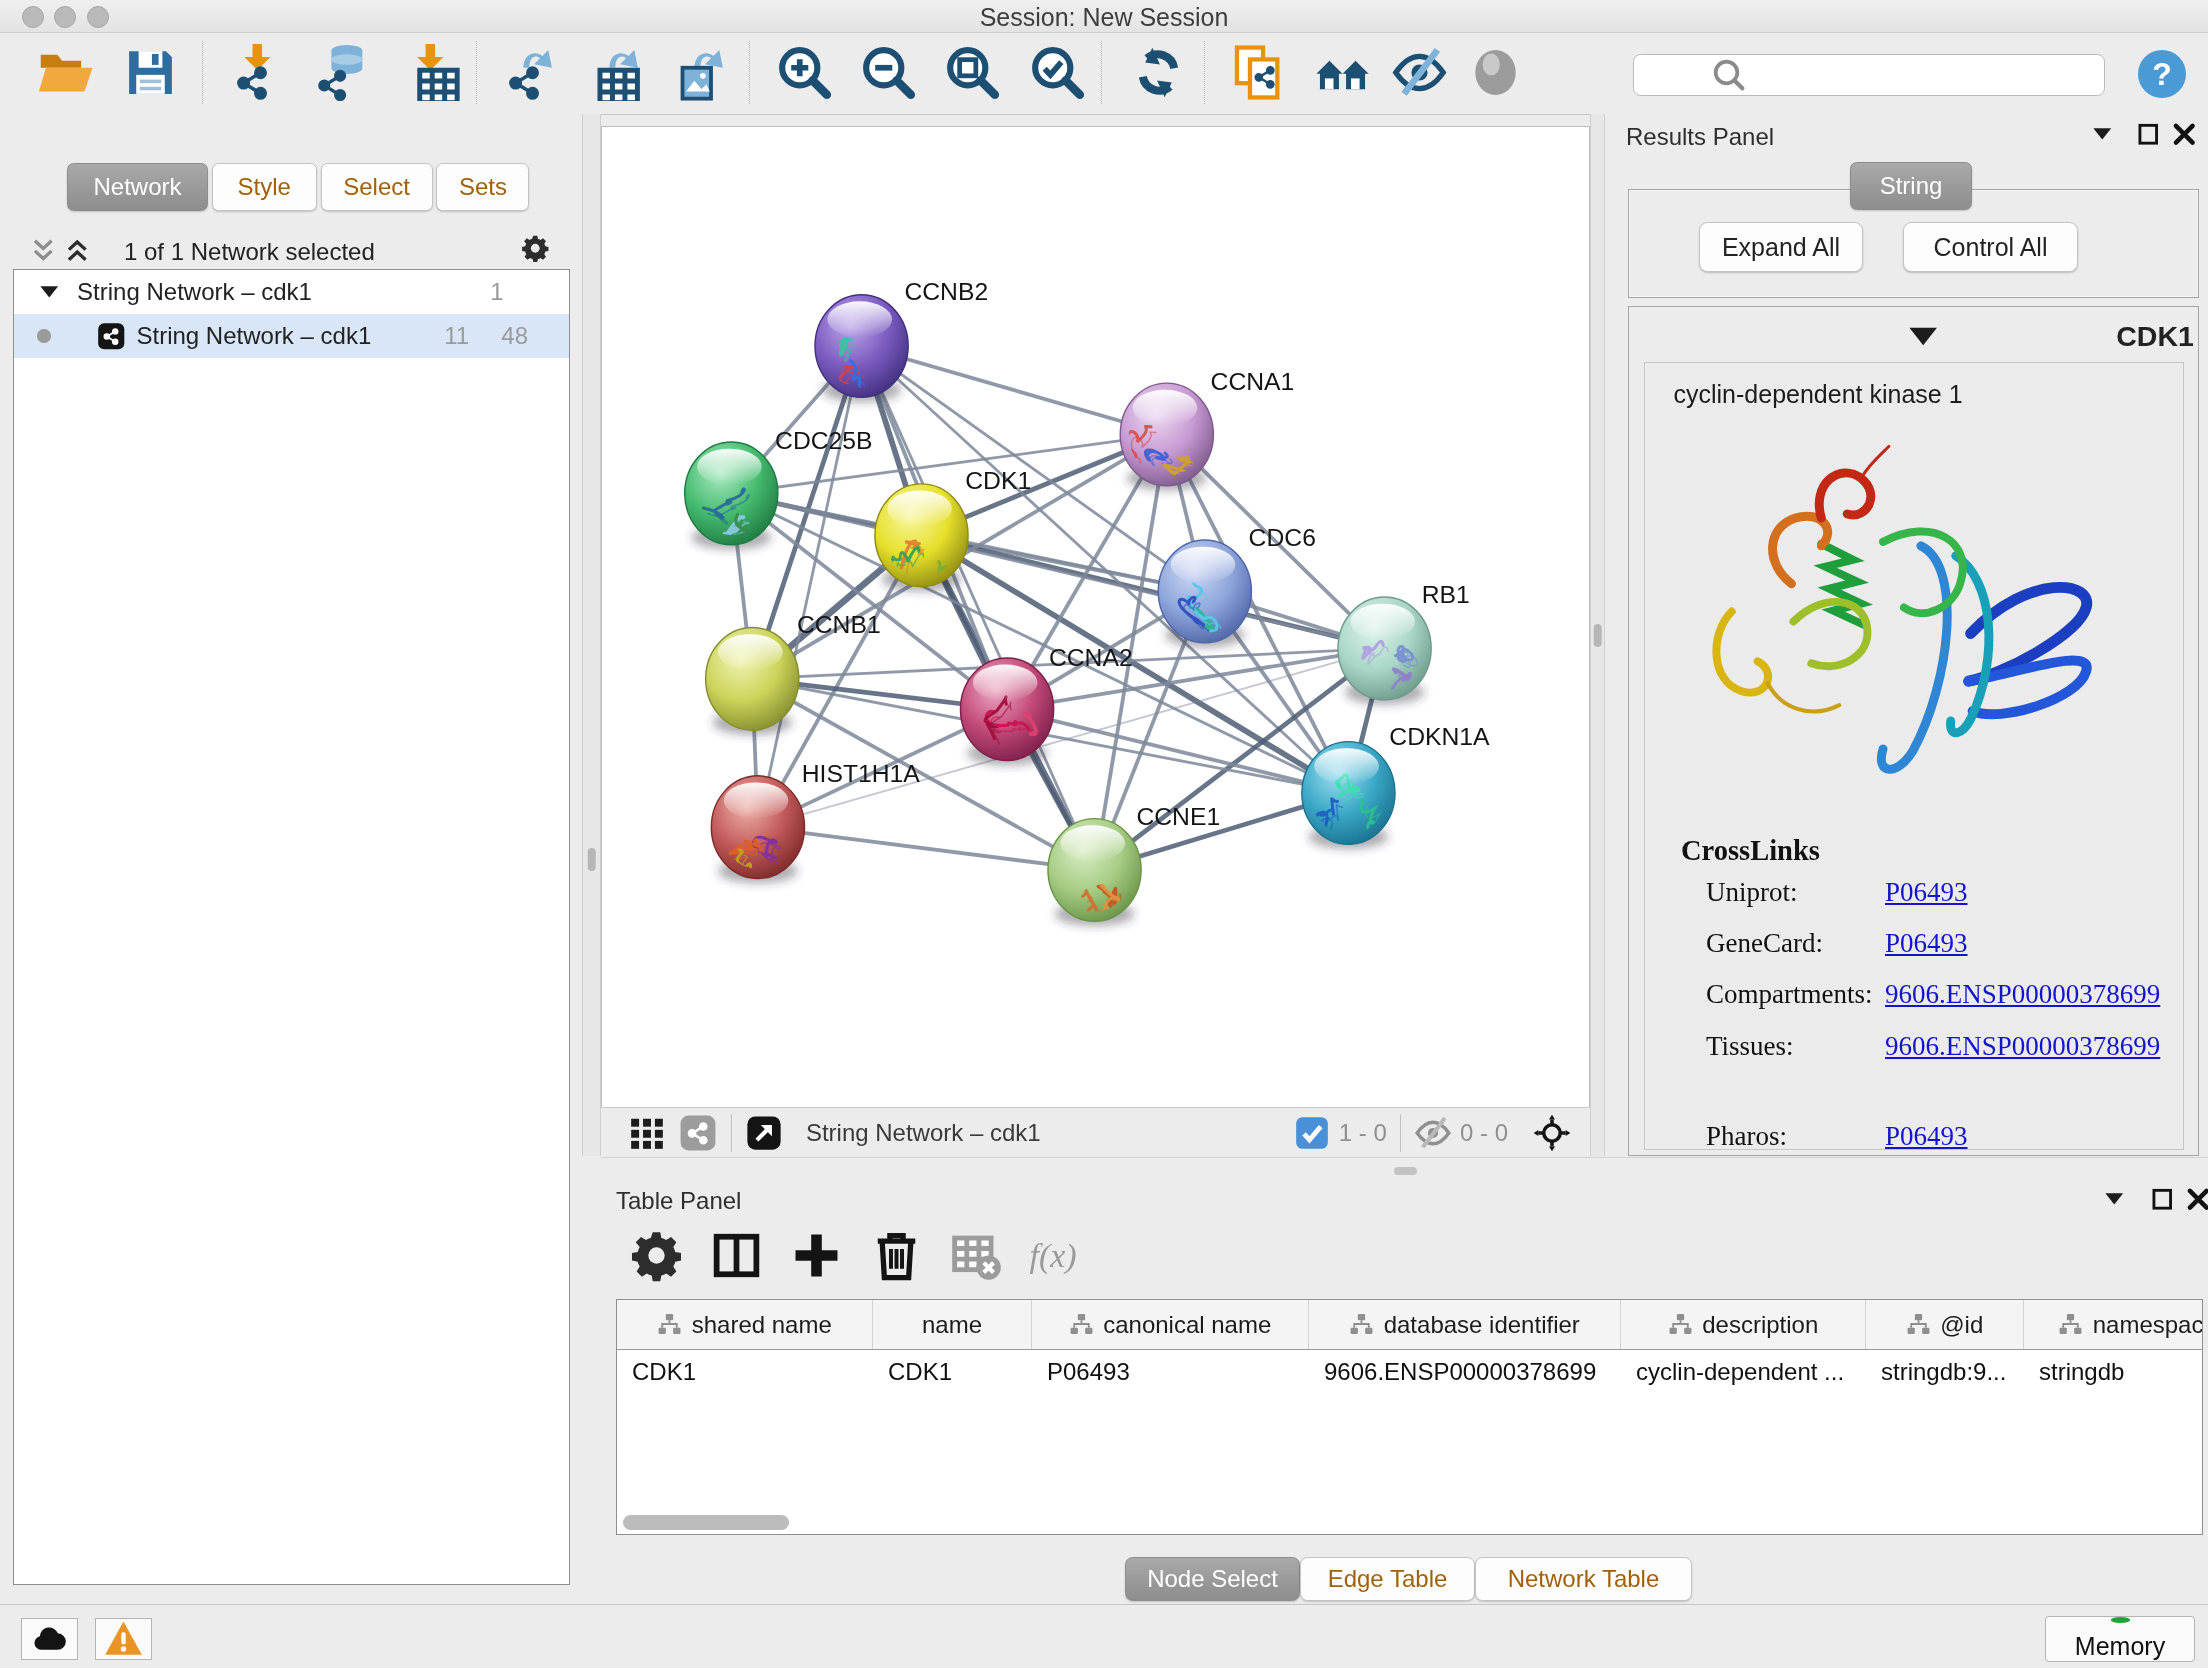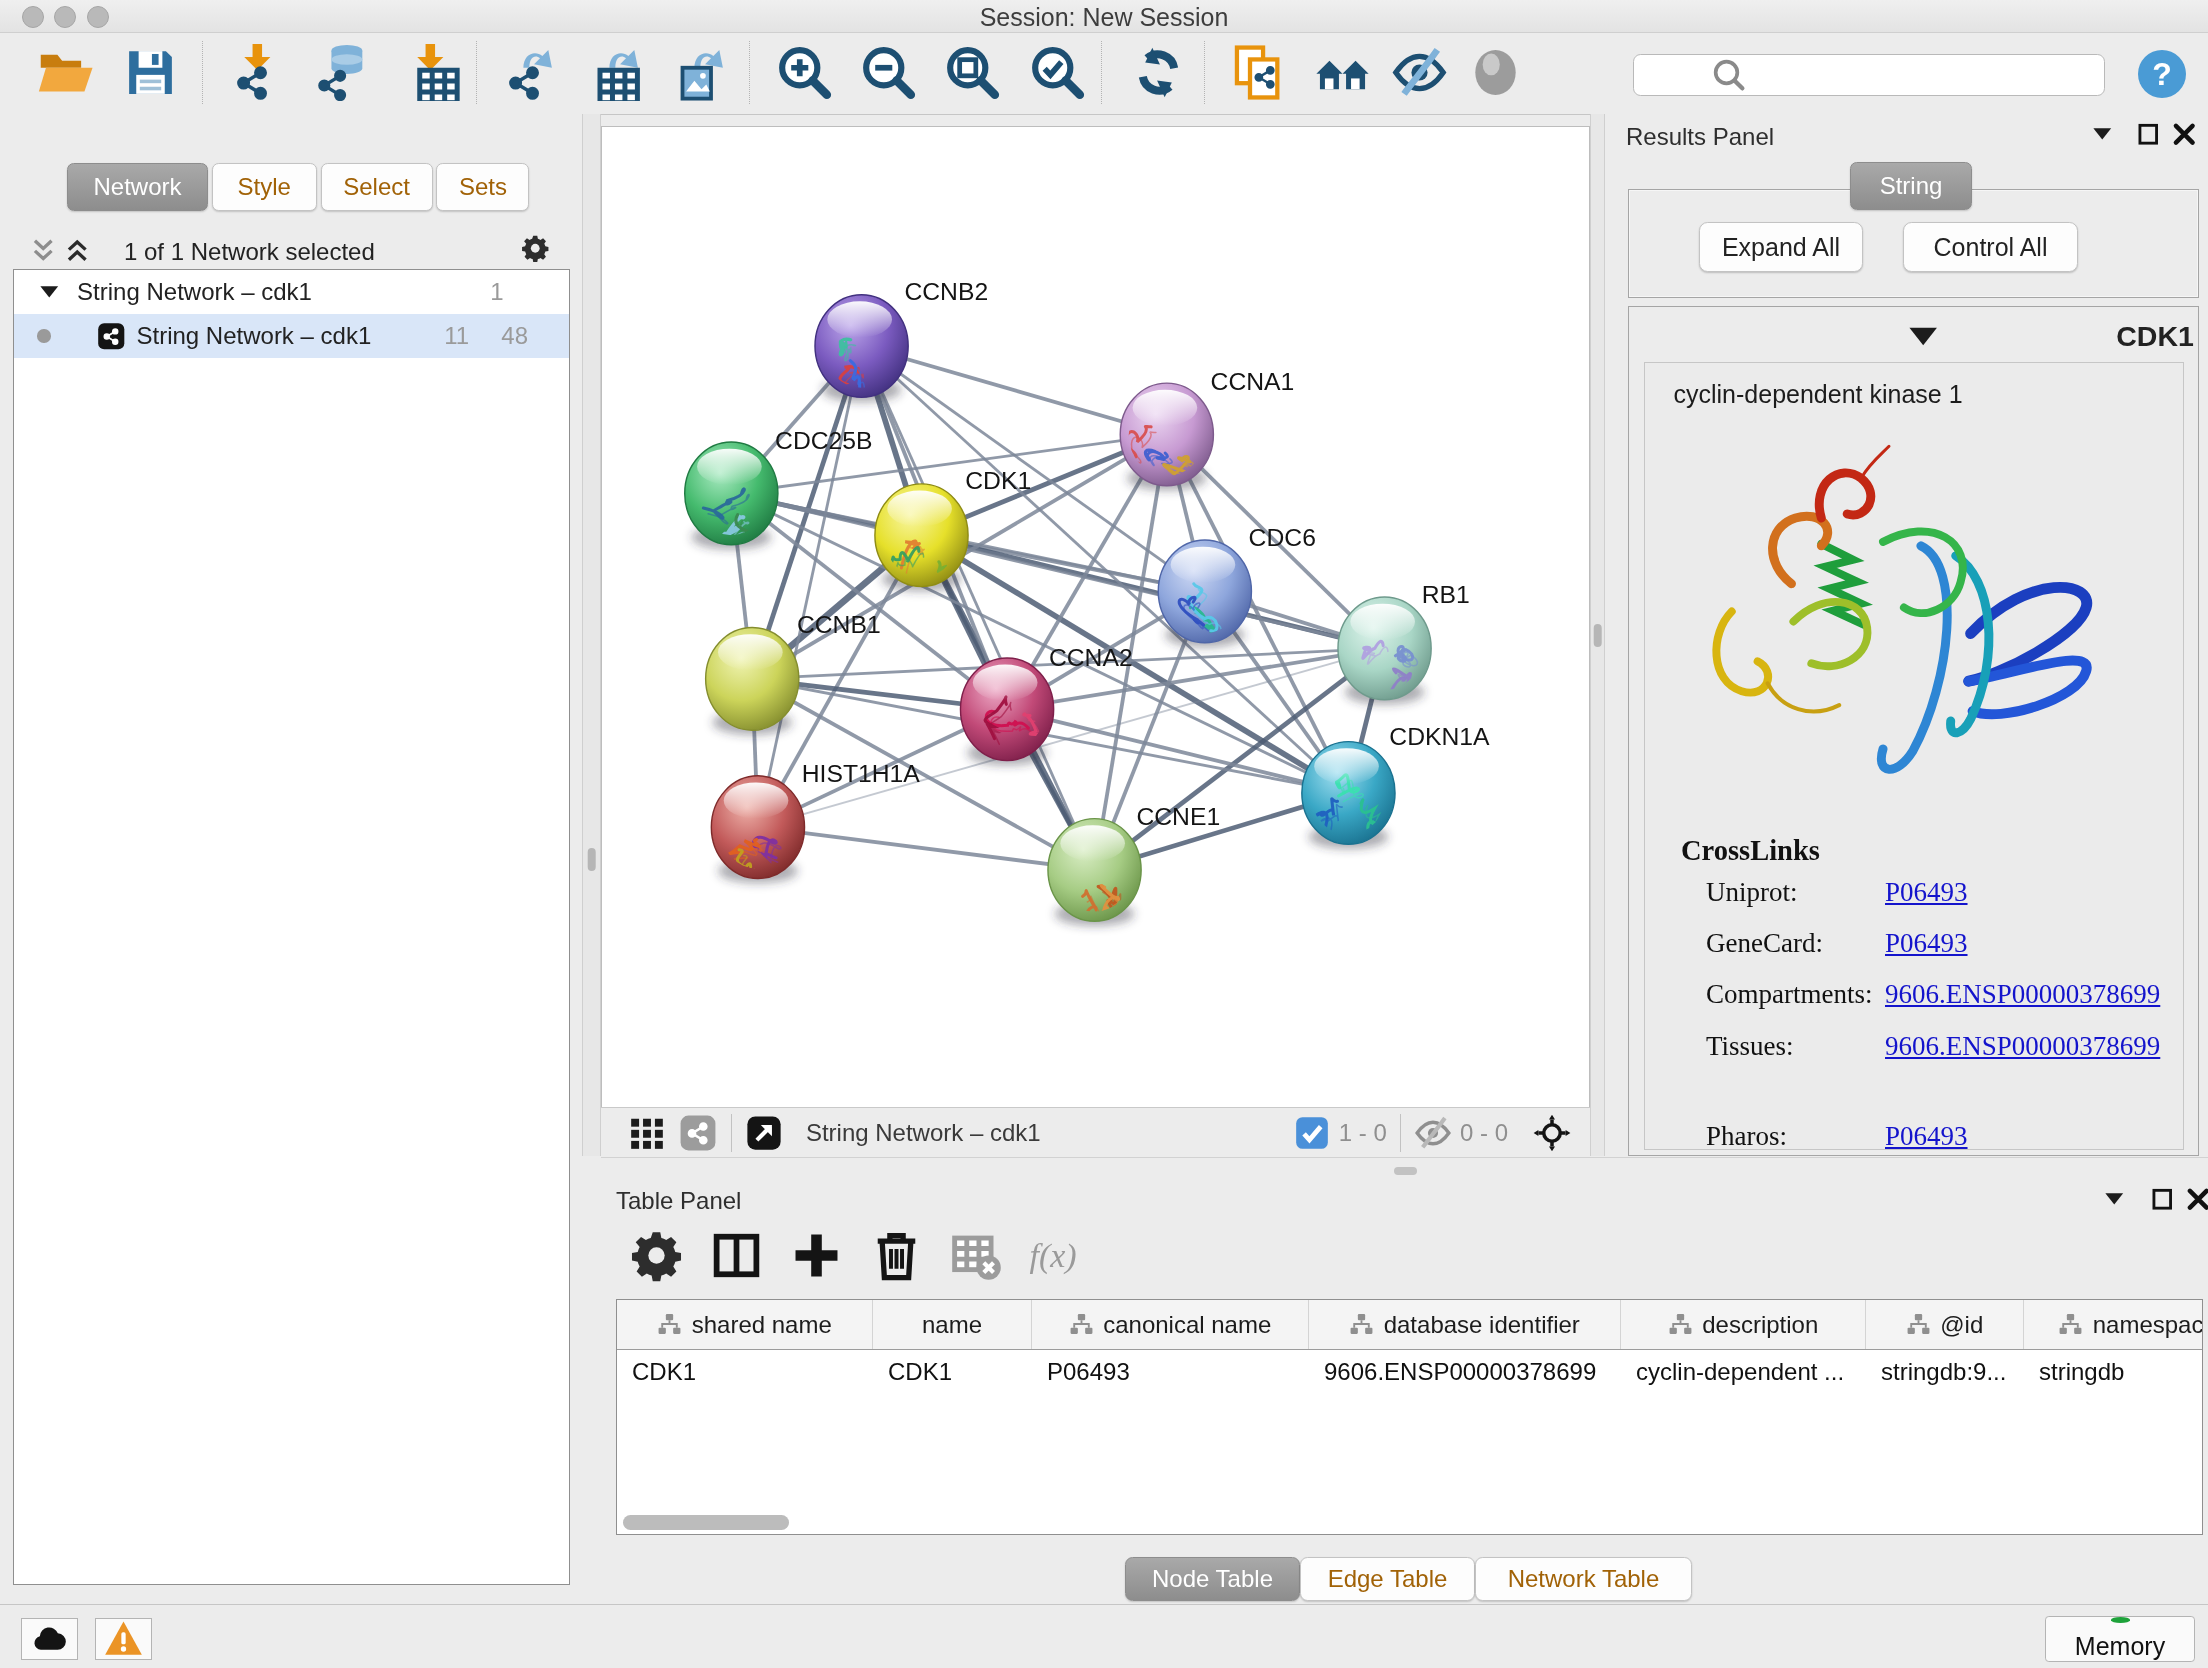--- a/index.html
+++ b/index.html
@@ -872,21 +872,21 @@
           <div class="td" style="width: 312px;">9606.ENSP00000378699</div>
           <div class="td" style="width: 245px;">cyclin-dependent ...</div>
           <div class="td" style="width: 158px;">stringdb:9...</div>
           <div class="td" style="width: 228px;">stringdb</div>
         </div>
       <div id="tp-hscroll">
           <div id="tp-thumb"></div>
         </div>
     </div>
     <div id="tp-tabs">
-      <div class="tab sel" style="width:173px">Node Table</div>
+      <div class="tab sel" style="width:173px">Node Select</div>
       <div class="tab" style="width:173px">Edge Table</div>
       <div class="tab" style="width:215px">Network Table</div>
     </div>
   </div>
 
   <div id="statusbar">
     <div class="sb-btn" style="left:21px">
         <span style="display: inline-block; width: 100%; height: 100%;"><svg viewBox="0 0 24 24" style="width: 100%; height: 100%;">
             <path d="M6.8 18.5a4.1 4.1 0 0 1-.6-8.1A5.6 5.6 0 0 1 17 8.6a4.3 4.3 0 0 1-.3 9.9z" fill="#141414"></path>
           </svg></span>

